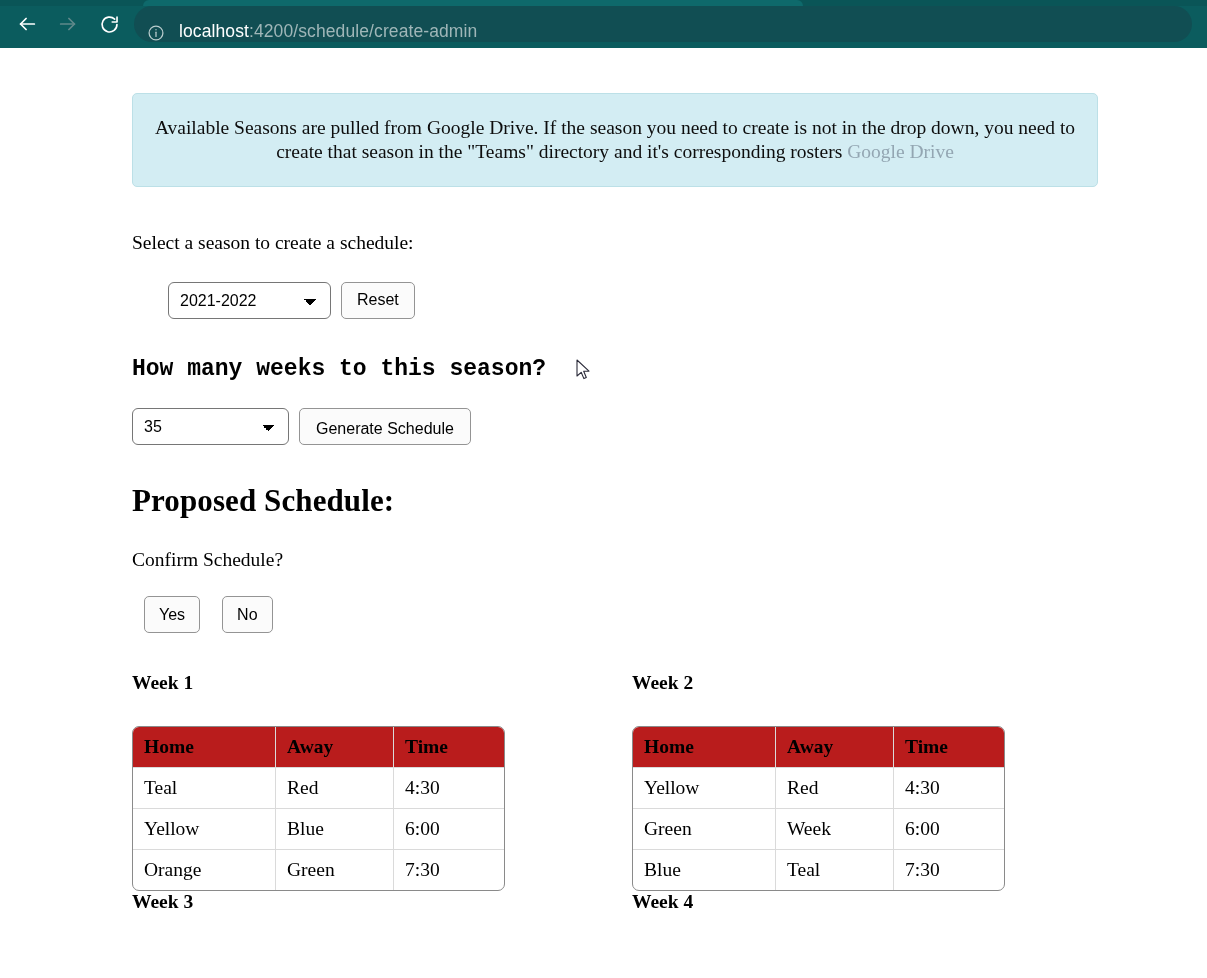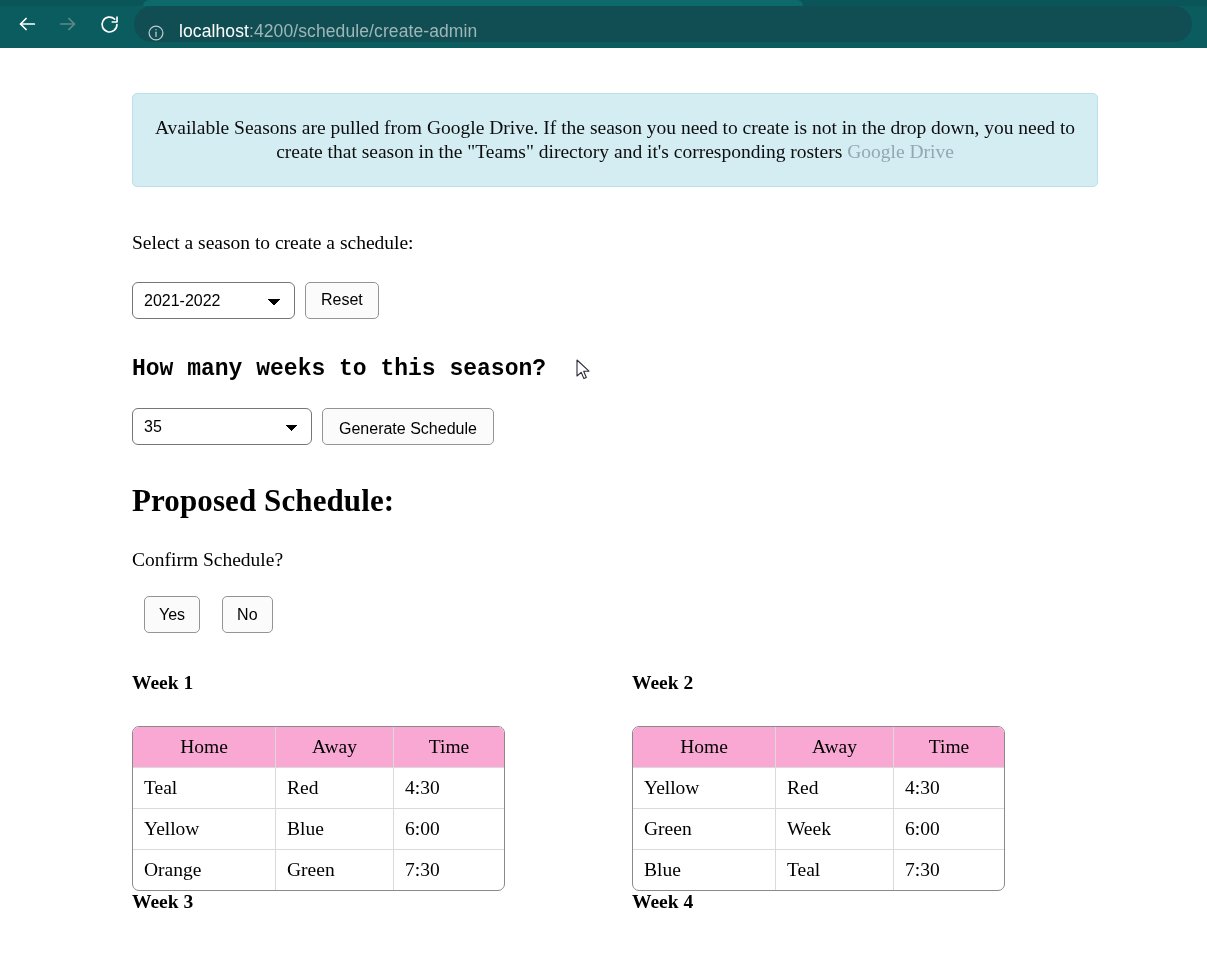--- a/index.html
+++ b/index.html
@@ -135,21 +135,21 @@
     line-height: 1.2;
     color: #000;
   }
   #season-label { margin-top: 44px; }
 
   .control-row {
     display: flex;
     align-items: center;
     gap: 10px;
   }
-  #season-row { margin-top: 28px; }
+  #season-row { margin-top: 28px; margin-left: 36px; }
   #weeks-row  { margin-top: 26px; }
 
   select.ui-select {
     appearance: none;
     -webkit-appearance: none;
     font-family: "Liberation Sans", "DejaVu Sans", sans-serif;
     font-size: 16px;
     color: #000;
     background: #ffffff;
     border: 1px solid #767676;
@@ -160,21 +160,21 @@
     background-image:
       linear-gradient(45deg, transparent 50%, #000 50%),
       linear-gradient(135deg, #000 50%, transparent 50%);
     background-position:
       calc(100% - 20px) 16px,
       calc(100% - 14px) 16px;
     background-size: 6px 6px, 6px 6px;
     background-repeat: no-repeat;
   }
   #season-select { width: 163px; }
-  #weeks-select  { width: 180px; }
+  #weeks-select  { width: 157px; }
 
   button.ui-button {
     font-family: "Liberation Sans", "DejaVu Sans", sans-serif;
     font-size: 16px;
     color: #000;
     background: #fbfbfb;
     border: 1px solid #949494;
     border-radius: 5px;
     height: 37px;
     padding: 0 14px;
@@ -235,23 +235,22 @@
   table.week-table th,
   table.week-table td {
     border-right: 1px solid #dadada;
     border-bottom: 1px solid #dadada;
     padding: 9px 11px;
     text-align: left;
     height: 40px;
     vertical-align: middle;
   }
   table.week-table th {
-    font-weight: normal;
-    background: #f9a8d4;
-    text-align: center;
+    font-weight: bold;
+    background: #b91c1c;
   }
   table.week-table tr td:last-child,
   table.week-table tr th:last-child { border-right: none; }
   table.week-table tr:last-child td { border-bottom: none; }
 
   
   #mouse-cursor {
     position: absolute;
     left: 576px;
     top: 359px;

